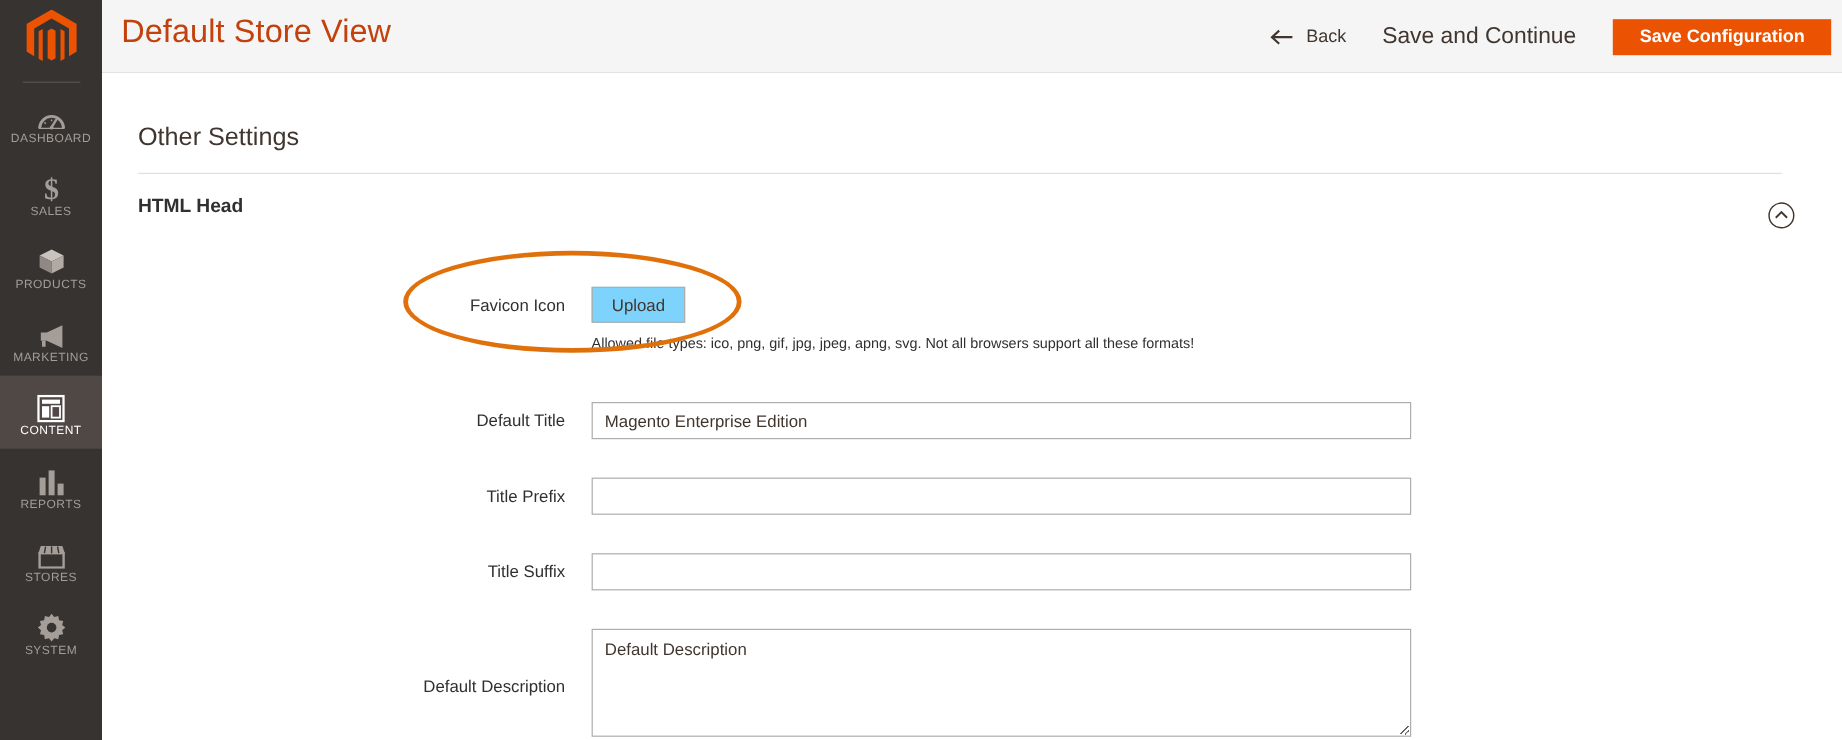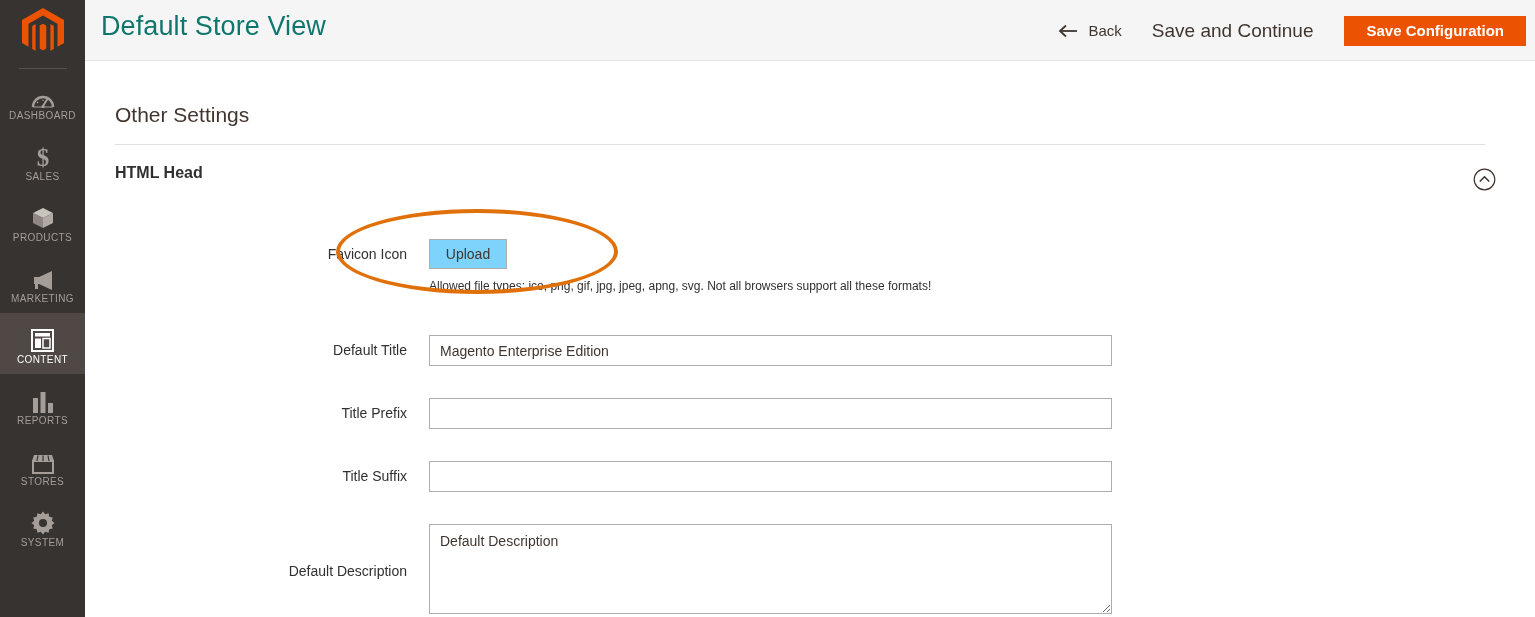--- a/index.html
+++ b/index.html
@@ -73,21 +73,21 @@
     left: 85px; top: 0;
     width: 1450px; height: 61px;
     background: #f5f5f5;
     border-bottom: 1px solid #e3e3e3;
   }
   #page-title {
     position: absolute;
     left: 16px; top: 11px;
     font-size: 27px;
     font-weight: 400;
-    color: #0f766e;
+    color: #c2410c;
     letter-spacing: 0.1px;
     white-space: nowrap;
   }
   .hdr-actions {
     position: absolute;
     right: 0; top: 0;
     height: 61px;
     display: flex;
     align-items: center;
   }
@@ -166,21 +166,21 @@
 
   
   .field-row {
     position: absolute;
     left: 0;
     width: 1450px;
     display: flex;
     align-items: flex-start;
   }
   .field-label {
-    width: 344px;
+    width: 408px;
     text-align: right;
     padding-right: 22px;
     font-size: 14px;
     color: #303030;
     line-height: 30px;
   }
   .field-control { flex: none; }
   .txt-input {
     width: 683px;
     height: 31px;

